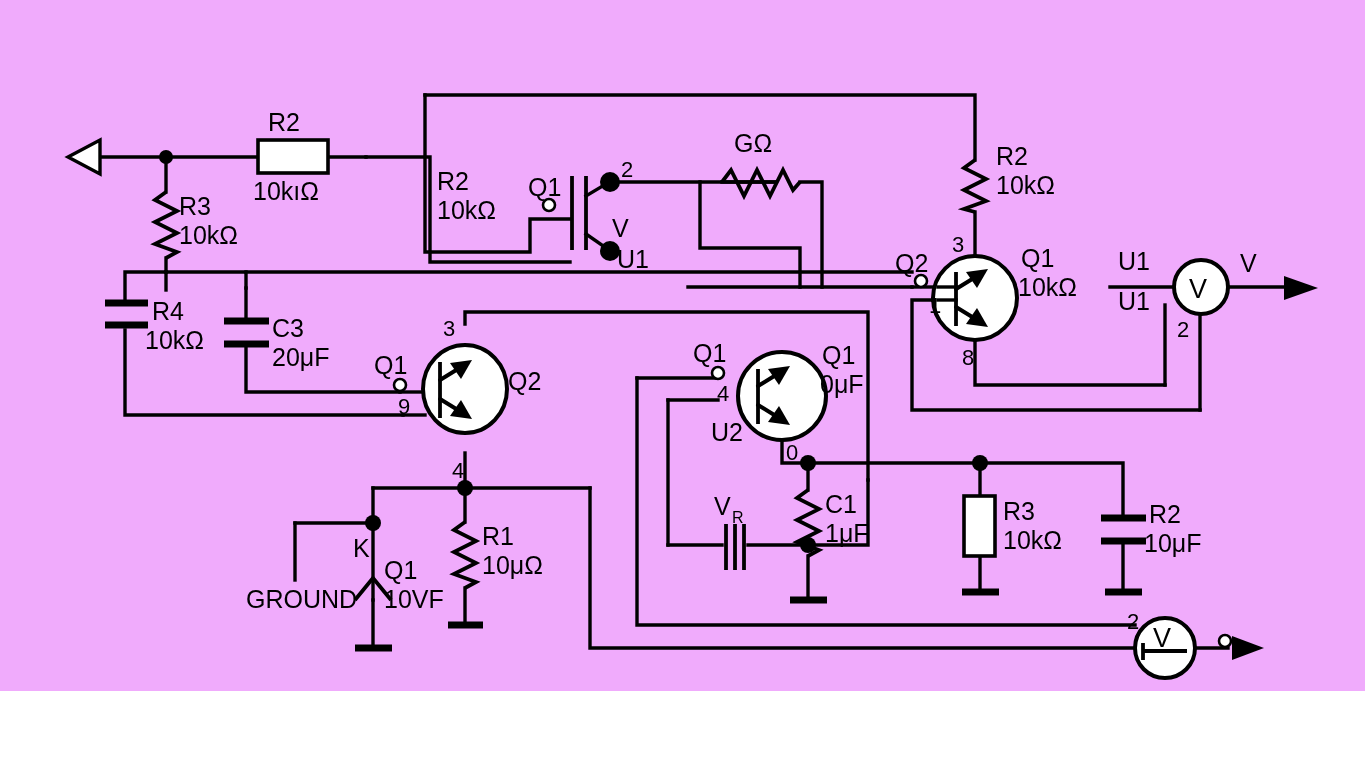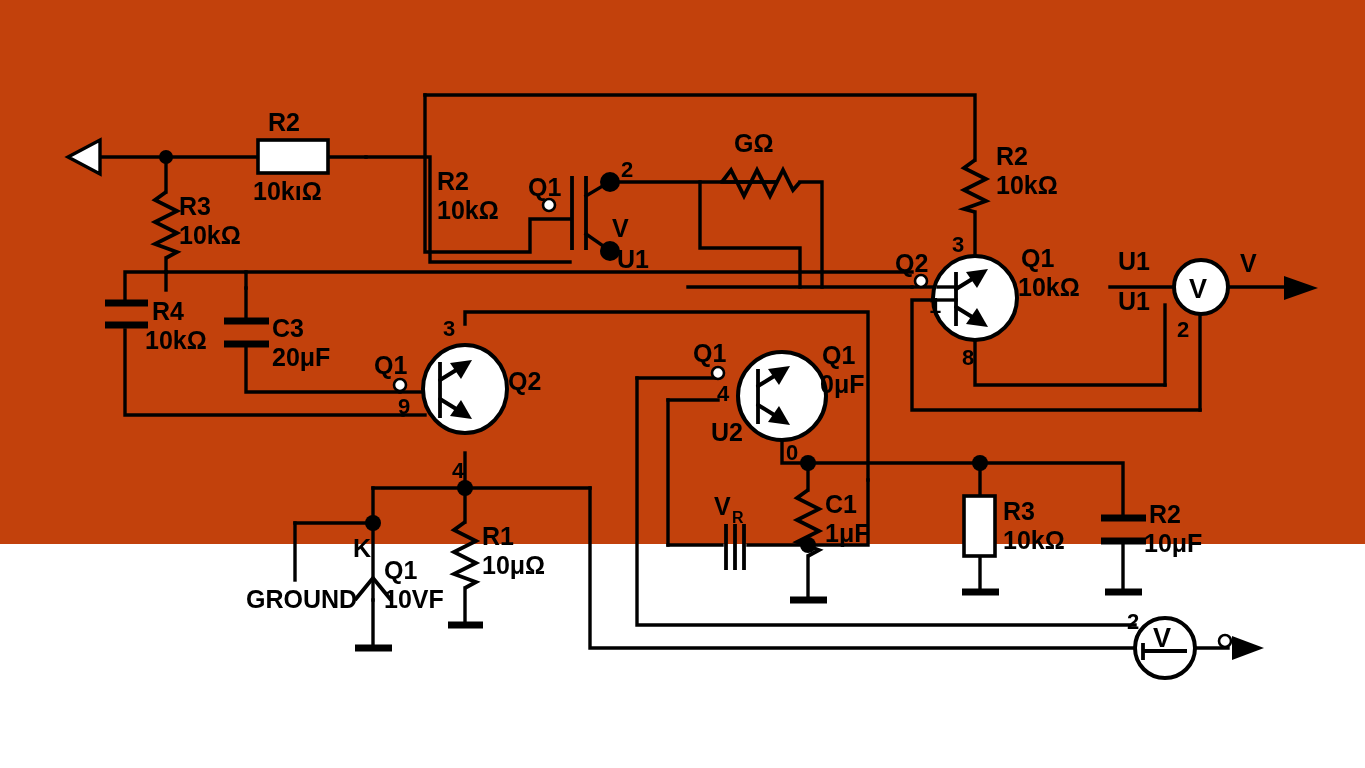--- a/index.html
+++ b/index.html
@@ -9,23 +9,22 @@
   }
   body {
     width: 1365px;
     height: 768px;
     font-family: "Liberation Sans", sans-serif;
     overflow: hidden;
   }
   #schematic-root {
     position: relative;
     width: 1365px;
-    height: 544px;
-    background: #c2410c;
-    font-weight: bold;
+    height: 691px;
+    background: #f0abfc;
   }
   svg#schematic {
     display: block;
     width: 1365px;
     height: 768px;
   }
   .wire {
     stroke: #000000;
     stroke-width: 3.4;
     fill: none;

